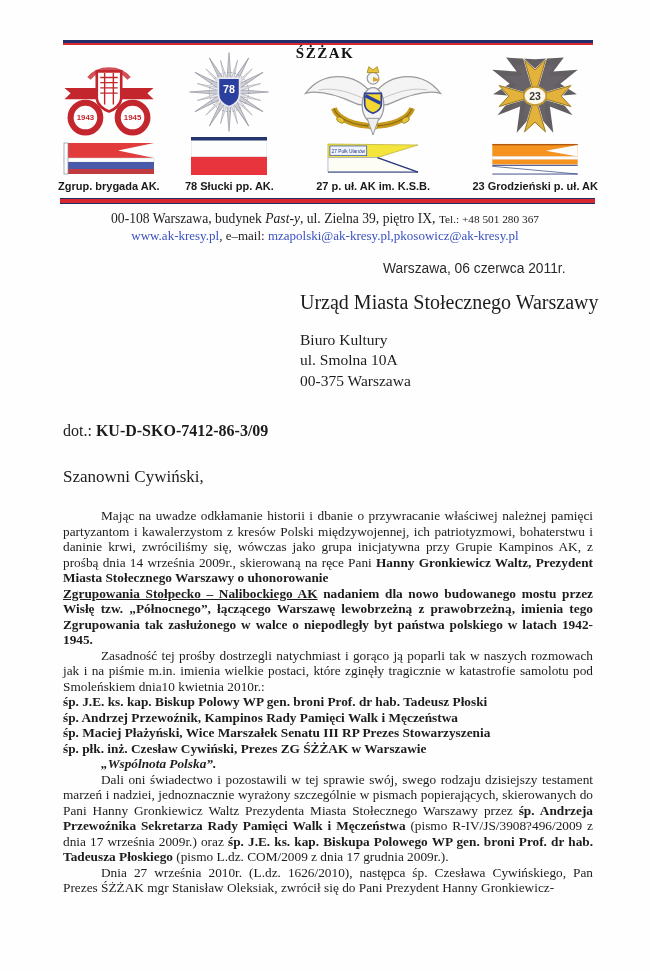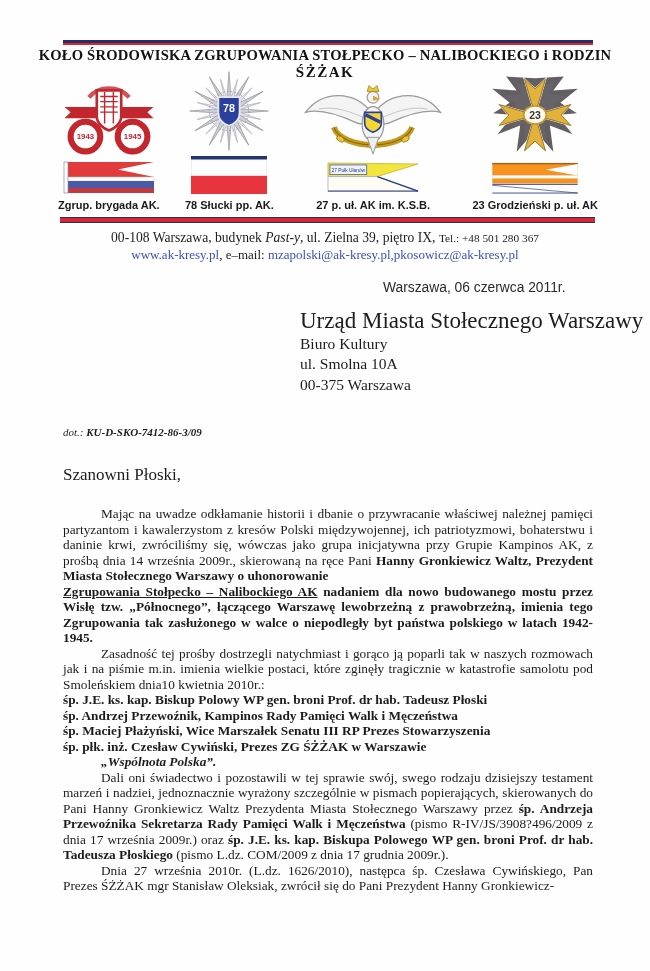--- a/index.html
+++ b/index.html
@@ -34,39 +34,38 @@
   .logo-caption{
     margin-top:4px;font-family:"Liberation Sans",sans-serif;
     font-size:11px;font-weight:bold;color:#1a1a1a;white-space:nowrap;
   }
   
   .addr1{margin-top:7px;text-align:center;font-size:13.6px;}
   .addr2{margin-top:1px;text-align:center;font-size:13px;}
   
   .date-line{margin:17px 0 0 383px;font-family:"Liberation Sans",sans-serif;font-size:13.8px;color:#2a2a2c;}
   .recipient{margin:16px 0 0 300px;line-height:20.5px;font-size:15.5px;}
-  .recipient .r1{font-size:23px;margin-bottom:2px;}
-  
-  .ref-line{margin:31px 0 0 63px;font-size:11px;font-style:italic;}
+  .recipient .r1{font-size:20px;margin-bottom:17px;}
+  
+  .ref-line{margin:31px 0 0 63px;font-size:16px;}
   .salutation{margin:27px 0 0 63px;font-size:17px;}
   
   .body{margin:21px 57px 0 63px;font-size:13.3px;line-height:15.5px;}
   .para{margin:0;text-align:justify;}
   .para.indent{text-indent:38px;}
   .para.noj{text-align:left;}
   .para.hang{padding-left:38px;text-align:left;font-style:italic;}
   svg text{font-family:"Liberation Sans",sans-serif;}
 </style>
 </head>
 <body>
 
 <div class="page">
 
   <div class="rule-top"></div>
-  <div class="org-line1">KOŁO ŚRODOWISKA ZGRUPOWANIA STOŁPECKO – NALIBOCKIEGO i RODZIN</div>
   <div class="org-line2">ŚŻŻAK</div>
 
   <div class="logos-row">
 
     <div class="logo-col">
       <svg width="96" height="76" viewBox="0 0 110 84">
         <path d="M32,16 A28,24 0 0 1 78,16" fill="none" stroke="#c4262d" stroke-width="5" opacity="0.8"></path>
         <polygon points="4,27 106,27 99,33 106,40 4,40 11,33" fill="#c4262d"></polygon>
         <path d="M41,8 h28 v30 c0,8 -8,14 -14,16 c-6,-2 -14,-8 -14,-16 Z" fill="#fff" stroke="#c4262d" stroke-width="3"></path>
         <path d="M45,15 h20 M45,21 h20 M45,27 h20 M45,33 h20 M50,10 v36 M60,10 v36" stroke="#c4262d" stroke-width="1.6" fill="none"></path>
@@ -206,21 +205,21 @@
 
   <div class="recipient">
     <div class="r1">Urząd Miasta Stołecznego Warszawy</div>
     <div>Biuro Kultury</div>
     <div>ul. Smolna 10A</div>
     <div>00-375 Warszawa</div>
   </div>
 
   <div class="ref-line"><span>dot.: </span><span style="font-weight: bold;">KU-D-SKO-7412-86-3/09</span></div>
 
-  <div class="salutation">Szanowni Płoski,</div>
+  <div class="salutation">Szanowni Cywiński,</div>
 
   <div class="body">
     <p class="para indent"><span>Mając na uwadze odkłamanie historii i dbanie o przywracanie właściwej należnej pamięci partyzantom i kawalerzystom z kresów Polski międzywojennej, ich patriotyzmowi, bohaterstwu i daninie krwi, zwróciliśmy się, wówczas jako grupa inicjatywna przy Grupie Kampinos AK, z prośbą dnia 14 września 2009r., skierowaną na ręce Pani </span><span style="font-weight: bold;">Hanny Gronkiewicz Waltz, Prezydent Miasta Stołecznego Warszawy o uhonorowanie</span></p>
     <p class="para"><span style="font-weight: bold; text-decoration: underline; margin-top: 6px;">Zgrupowania Stołpecko – Nalibockiego AK</span><span style="font-weight: bold;"> nadaniem dla nowo budowanego mostu przez Wisłę tzw. „Północnego”, łączącego Warszawę lewobrzeżną z prawobrzeżną, imienia tego Zgrupowania tak zasłużonego w walce o niepodległy byt państwa polskiego w latach 1942-1945.</span></p>
     <p class="para indent"><span>Zasadność tej prośby dostrzegli natychmiast i gorąco ją poparli tak w naszych rozmowach jak i na piśmie m.in. imienia wielkie postaci, które zginęły tragicznie w katastrofie samolotu pod Smoleńskiem dnia10 kwietnia 2010r.:</span></p>
     <p class="para noj"><span style="font-weight: bold;">śp. J.E. ks. kap. Biskup Polowy WP gen. broni Prof. dr hab.  Tadeusz  Płoski</span></p>
     <p class="para noj"><span style="font-weight: bold;">śp. Andrzej Przewoźnik, Kampinos Rady Pamięci Walk i Męczeństwa</span></p>
     <p class="para noj"><span style="font-weight: bold;">śp. Maciej Płażyński, Wice Marszałek Senatu III RP Prezes Stowarzyszenia</span></p>
     <p class="para noj"><span style="font-weight: bold;">śp. płk. inż. Czesław Cywiński,  Prezes  ZG  ŚŻŻAK w Warszawie</span></p>
     <p class="para hang"><span style="font-weight: bold;">„Wspólnota Polska”.</span></p>

